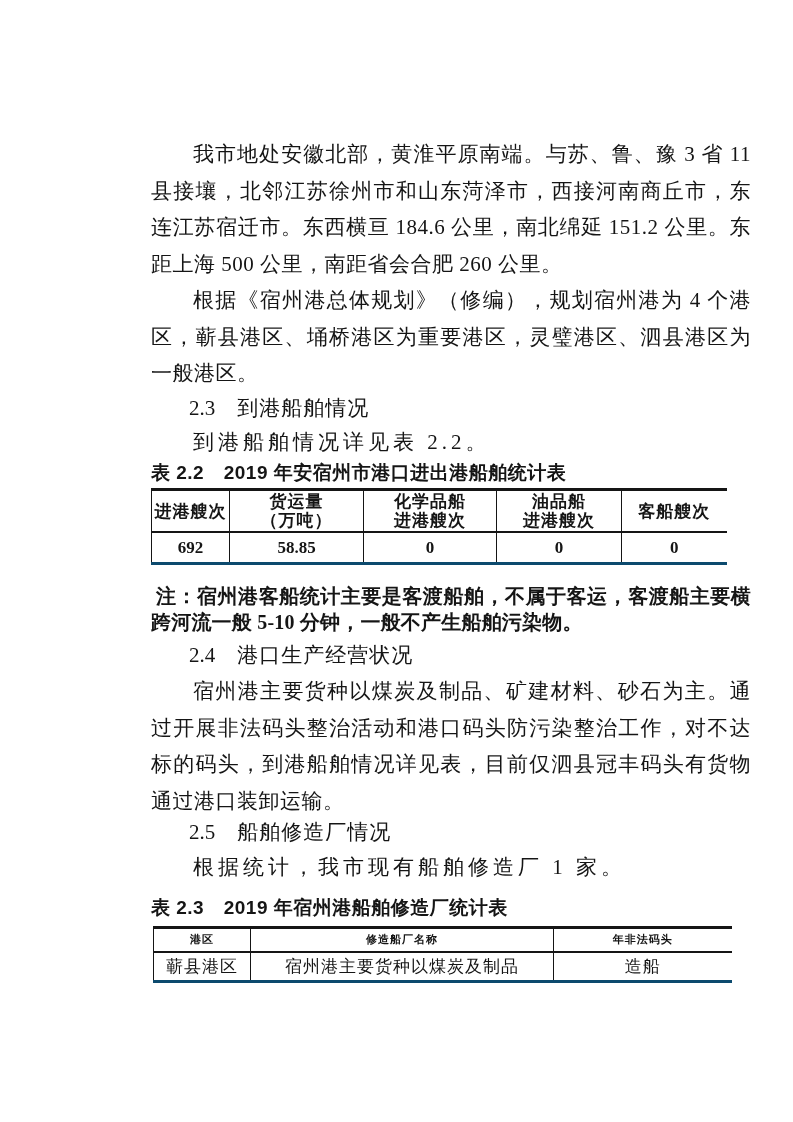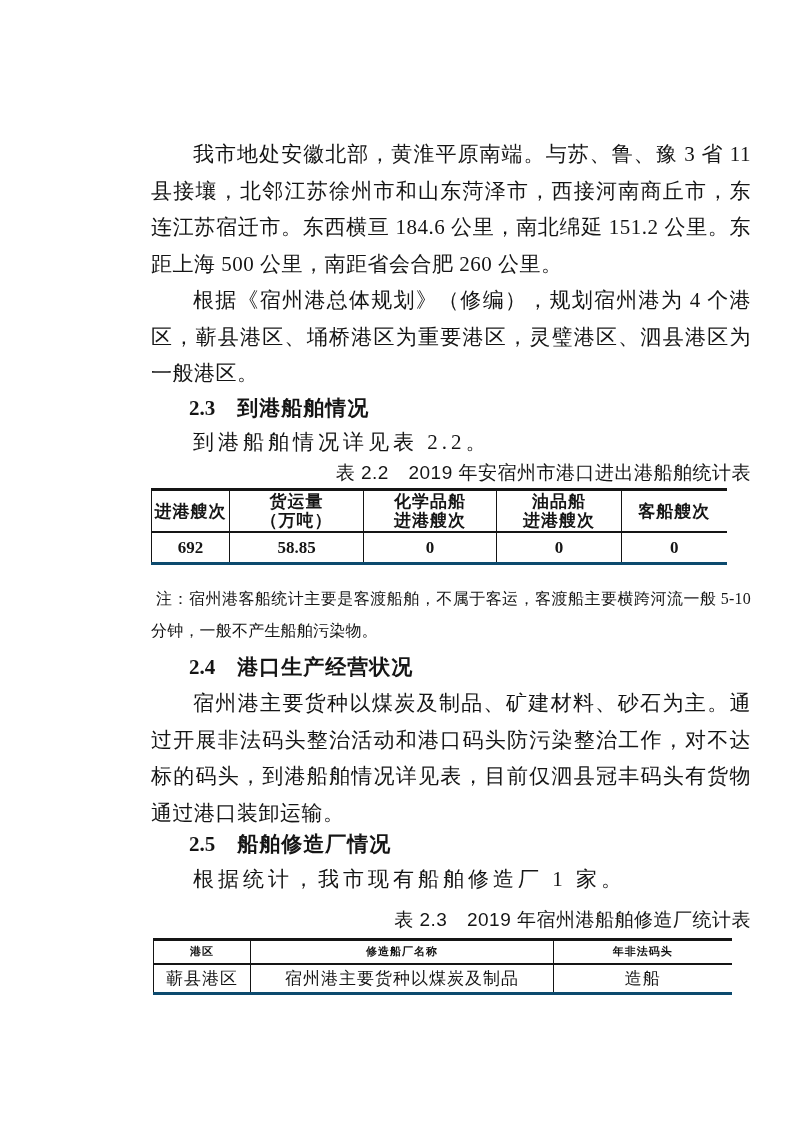--- a/index.html
+++ b/index.html
@@ -23,35 +23,35 @@
     text-align:justify;
     letter-spacing:0.5px;
     font-family:"Liberation Serif", serif;
   }
   p.body.spread{letter-spacing:4px;}
   h2.sec{
     margin:0;
     padding-left:38px;
     font-family:"Liberation Sans", sans-serif;
     font-size:21px;
-    font-weight:bold;
+    font-weight:normal;
     letter-spacing:1px;
   }
   h2.h23{line-height:32px;}
   h2.h24{line-height:36px;margin-top:2px;}
   h2.h25{line-height:34px;margin-top:-4px;}
   h2.sec .num{
     font-family:"Liberation Serif", serif;
     letter-spacing:0;
     margin-right:22px;
   }
   .caption{
-    text-align:right;
+    text-align:left;
     font-family:"Liberation Sans", sans-serif;
-    font-weight:normal;
+    font-weight:bold;
     font-size:19px;
     letter-spacing:0.5px;
   }
   .cap22{line-height:30px;margin-top:-2px;}
   .cap23{line-height:36px;margin-top:4px;}
   table{
     border-collapse:collapse;
     table-layout:fixed;
     border-top:3px solid #151515;
     border-bottom:3px solid #0c4a6e;
@@ -90,25 +90,26 @@
     letter-spacing:1px;
   }
   .t23 td{
     height:27px;
     font-family:"Liberation Serif", serif;
     font-size:17px;
     letter-spacing:1px;
   }
   .note{
     margin:18px 0 0 0;
-    font-size:16px;
-    line-height:32px;
+    font-size:20px;
+    line-height:26px;
     text-indent:5px;
     text-align:justify;
     letter-spacing:0.2px;
+    font-weight:bold;
   }
   .pagenum{
     margin-top:6px;
     font-size:18px;
     line-height:18px;
     text-align:right;
     padding-right:33px;
     letter-spacing:1px;
   }
 </style>

